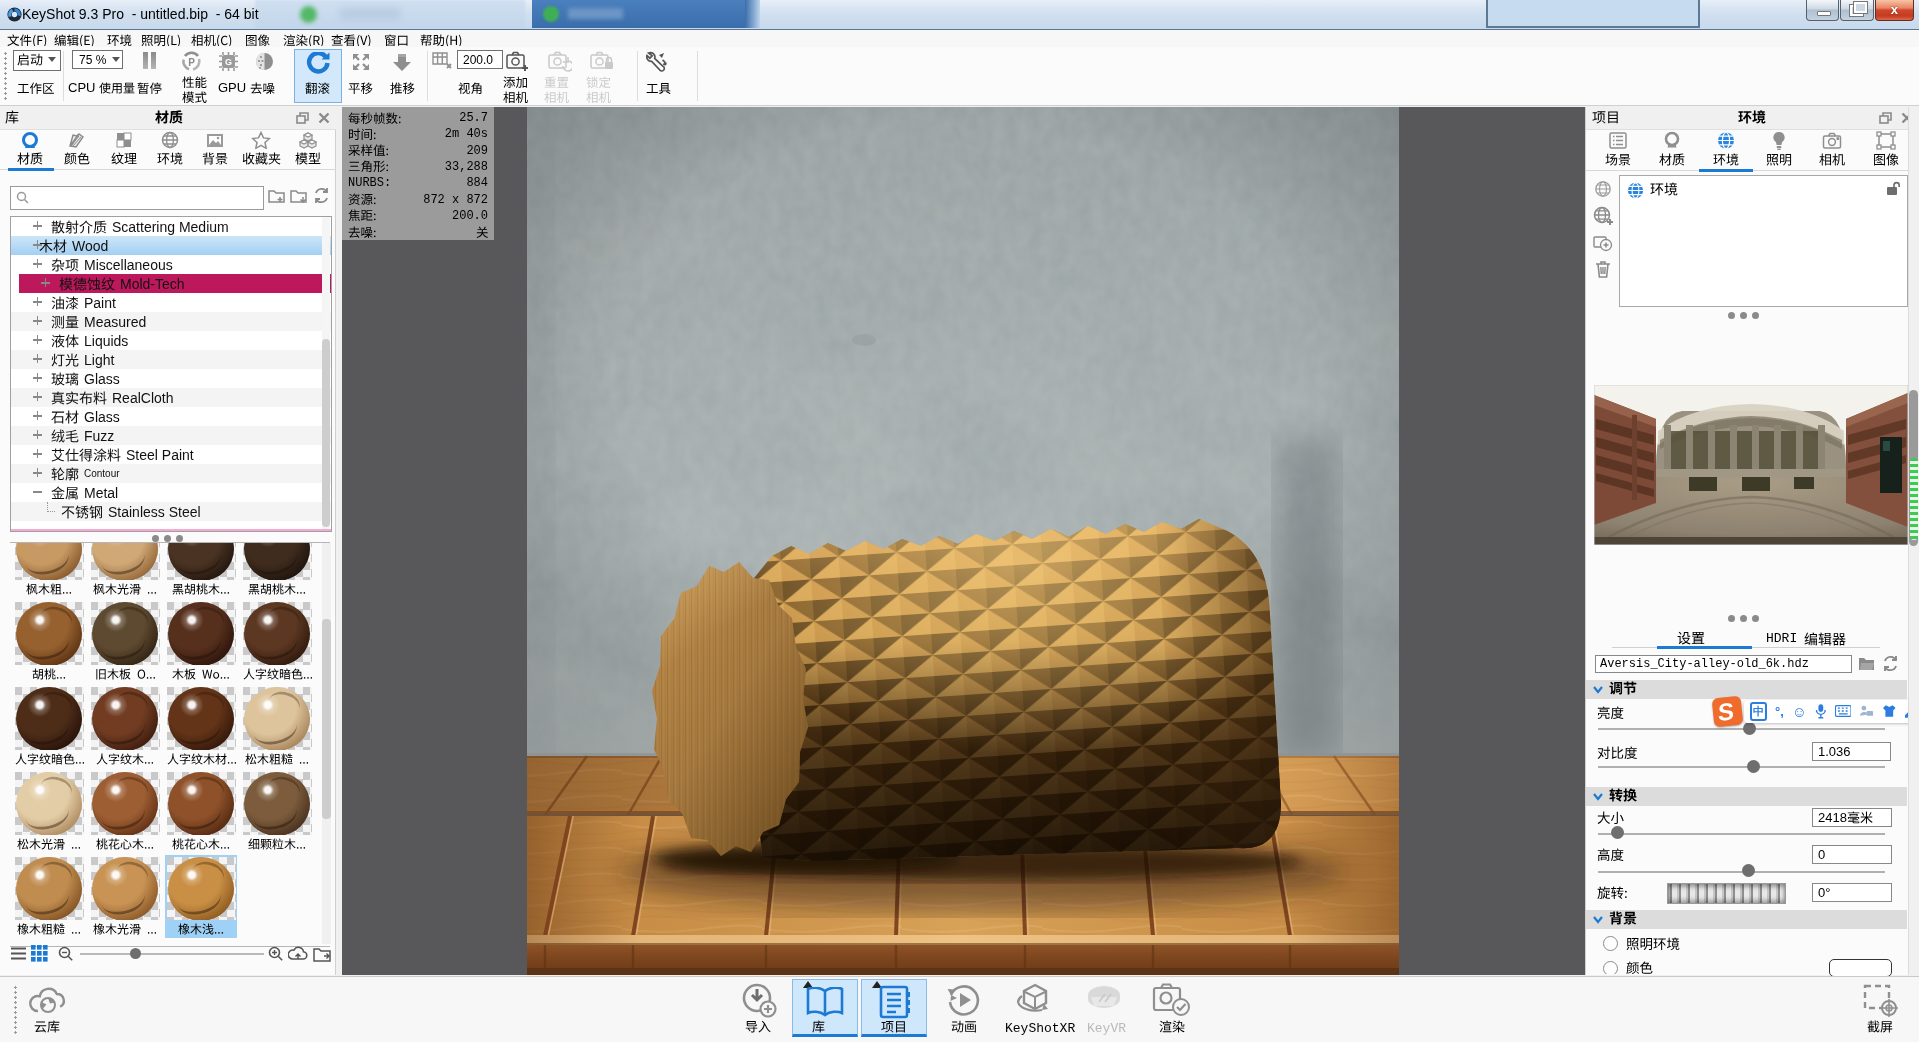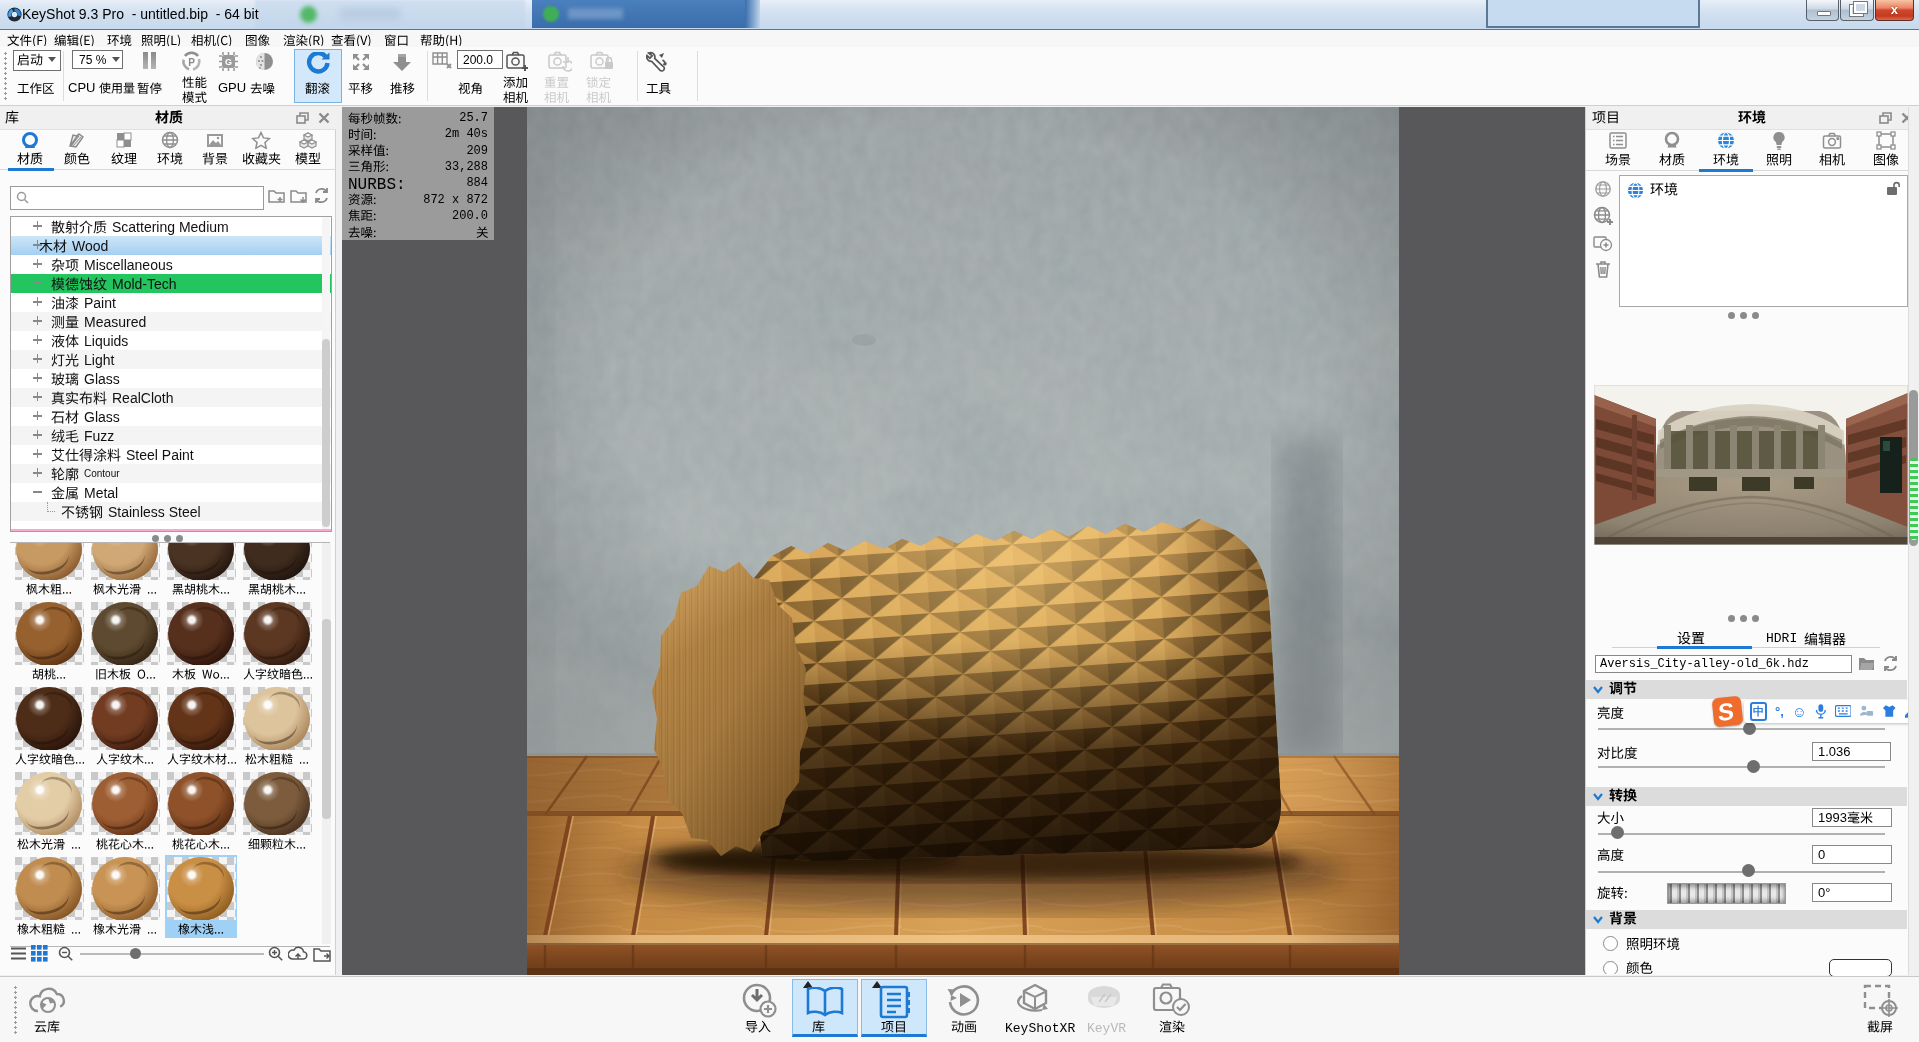--- a/index.html
+++ b/index.html
@@ -491,21 +491,21 @@
           <div class="ab flexc" style="left:40px;top:1px;height:17px">
             <svg class="t" style="width:28.0px;height:14.0px;" viewBox="0 -880 2000 1000">
               <g fill="#111">
                 <use href="#r6742" x="0"></use>
                 <use href="#r9879" x="1000"></use>
               </g>
             </svg>
             <span style="font-size:14px;color:#111;margin-left:5px">Miscellaneous</span>
           </div>
         </div>
-        <div class="ab" style="left:0;top:57px;width:320px;height:19px;background:#22c55e">
+        <div class="ab" style="left:8px;top:57px;width:320px;height:19px;background:#be185d">
           <div class="ab" style="left:22px;top:4px;width:9px;height:9px;">
             <div style="position:absolute;left:0;top:4px;width:9px;height:1.6px;background:#888"></div>
             <div style="position:absolute;left:3.7px;top:0;width:1.6px;height:9px;background:#888"></div>
           </div>
           <div class="ab flexc" style="left:40px;top:1px;height:17px">
             <svg class="t" style="width:56.0px;height:14.0px;" viewBox="0 -880 4000 1000">
               <g fill="#111">
                 <use href="#r6a21" x="0"></use>
                 <use href="#r5fb7" x="1000"></use>
                 <use href="#r8680" x="2000"></use>
@@ -1300,21 +1300,21 @@
         <div class="ab" style="left:0;top:36.6px;width:146px;text-align:right;font-family:'Liberation Mono';font-size:12px;color:#000">209</div>
         <div class="ab" style="left:6px;top:51.9px"><svg class="t" style="width:41.0px;height:12.5px;" viewBox="0 -880 3278 1000">
             <g fill="#000">
               <use href="#r4e09" x="0"></use>
               <use href="#r89d2" x="1000"></use>
               <use href="#r5f62" x="2000"></use>
               <use href="#r3a" x="3000"></use>
             </g>
           </svg></div>
         <div class="ab" style="left:0;top:52.9px;width:146px;text-align:right;font-family:'Liberation Mono';font-size:12px;color:#000">33,288</div>
-        <div class="ab" style="left:6px;top:69.2px;font-family:'Liberation Mono';font-size:16px;color:#000">NURBS:</div>
+        <div class="ab" style="left:6px;top:69.2px;font-family:'Liberation Mono';font-size:12px;color:#000">NURBS:</div>
         <div class="ab" style="left:0;top:69.2px;width:146px;text-align:right;font-family:'Liberation Mono';font-size:12px;color:#000">884</div>
         <div class="ab" style="left:6px;top:84.5px"><svg class="t" style="width:28.5px;height:12.5px;" viewBox="0 -880 2278 1000">
             <g fill="#000">
               <use href="#r8d44" x="0"></use>
               <use href="#r6e90" x="1000"></use>
               <use href="#r3a" x="2000"></use>
             </g>
           </svg></div>
         <div class="ab" style="left:0;top:85.5px;width:146px;text-align:right;font-family:'Liberation Mono';font-size:12px;color:#000">872 x 872</div>
         <div class="ab" style="left:6px;top:100.8px"><svg class="t" style="width:28.5px;height:12.5px;" viewBox="0 -880 2278 1000">
@@ -1598,21 +1598,21 @@
             </g>
           </svg></div>
       </div>
       <div class="ab" style="left:11px;top:703px"><svg class="t" style="width:27.0px;height:13.5px;" viewBox="0 -880 2000 1000">
           <g fill="#000">
             <use href="#r5927" x="0"></use>
             <use href="#r5c0f" x="1000"></use>
           </g>
         </svg></div>
       <div class="ab flexc" style="left:226px;top:701px;width:80px;height:19px;border:1px solid #888;background:#fff;padding-left:5px;box-sizing:border-box">
-        <span style="font-size:13px">1993</span>
+        <span style="font-size:13px">2418</span>
         <svg class="t" style="width:26.0px;height:13.0px;" viewBox="0 -880 2000 1000">
           <g fill="#000">
             <use href="#r6beb" x="0"></use>
             <use href="#r7c73" x="1000"></use>
           </g>
         </svg>
       </div>
       <div class="ab" style="left:12px;top:726px;width:287px;height:2px;background:#b0b0b0"></div>
       <div class="ab" style="left:25px;top:719px;width:13px;height:13px;border-radius:50%;background:#6e6e6e"></div>
       <div class="ab" style="left:11px;top:740px"><svg class="t" style="width:27.0px;height:13.5px;" viewBox="0 -880 2000 1000">

